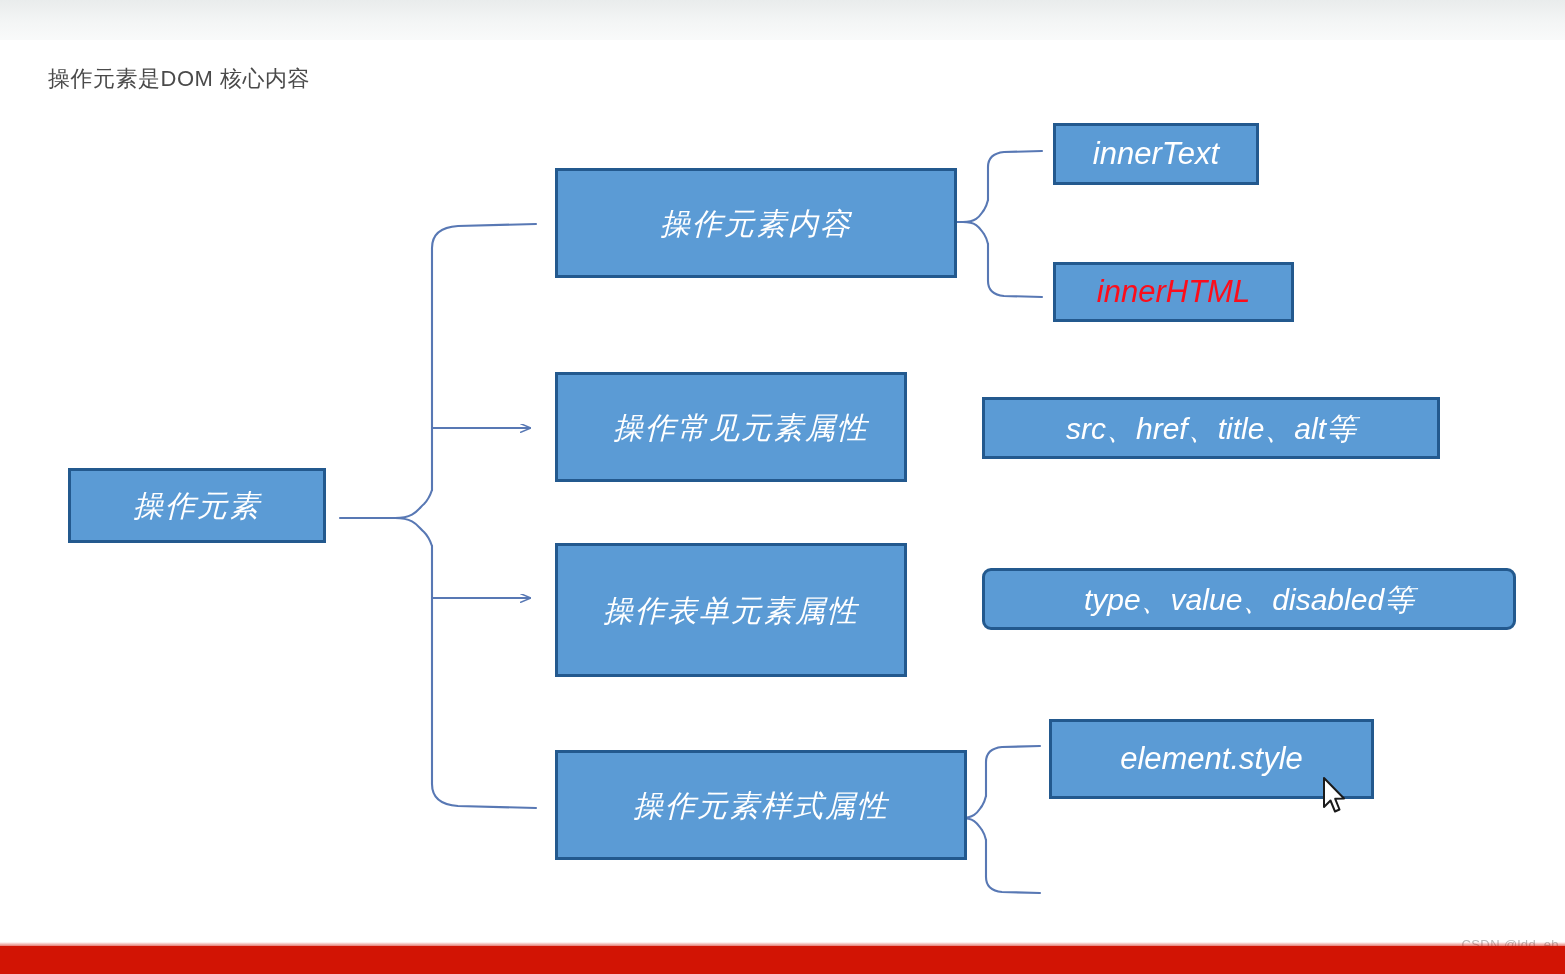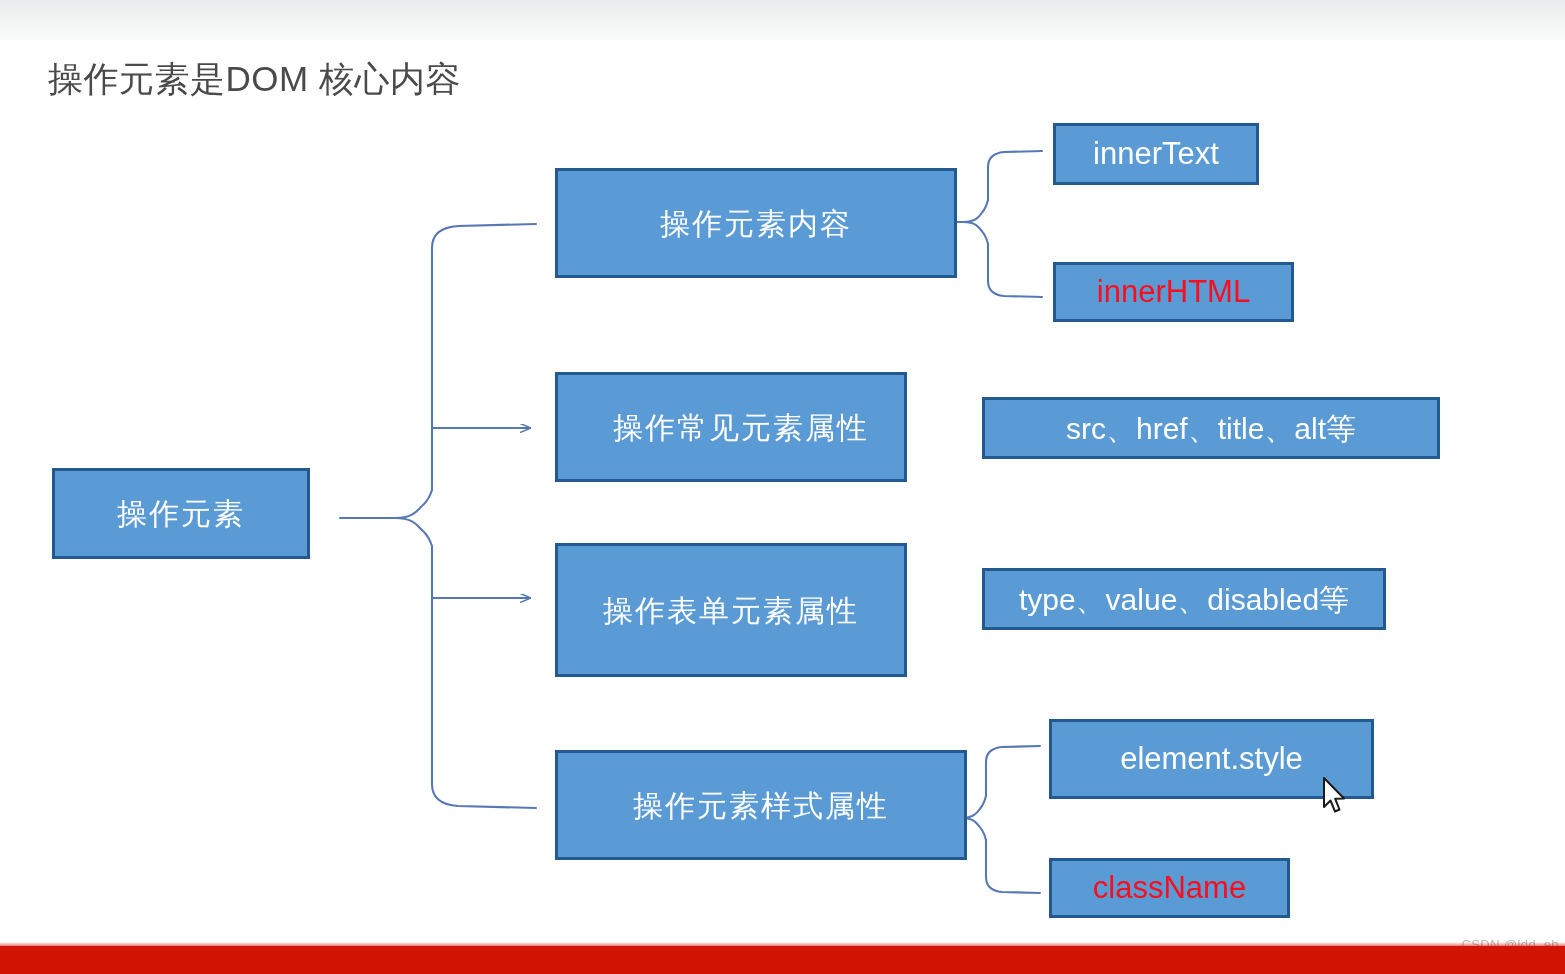--- a/index.html
+++ b/index.html
@@ -26,21 +26,21 @@
     position: absolute;
     left: 0; top: 40px;
     width: 1565px; height: 905px;
     background: #ffffff;
   }
   
   .slide-title {
     position: absolute;
     left: 48px;
     top: 59px;
-    font-size: 35px;
+    font-size: 22px;
     line-height: 40px;
     color: #4a4a4a;
     letter-spacing: 0.5px;
     white-space: nowrap;
   }
   
   .node {
     position: absolute;
     box-sizing: border-box;
     background: #5b9bd5;
@@ -48,33 +48,33 @@
     display: flex;
     align-items: center;
     justify-content: center;
     color: #ffffff;
     text-align: center;
     line-height: 1.1;
   }
   .node.cjk      { font-size: 30px; letter-spacing: 2px; }
   .node.latin    { font-size: 31px; letter-spacing: 0px; }
   .node.latin-sm { font-size: 30px; letter-spacing: 0px; }
-  .node .txt { display: block; }
+  .node .txt { display: block; font-style: italic; }
   .node.red .txt { color: #fc0d1b; }
 
   
-  #node-root            { left: 52px;  top: 468px; width: 258px; height: 91px;  }
+  #node-root            { left: 68px;  top: 468px; width: 258px; height: 75px;  }
   #node-content         { left: 555px; top: 168px; width: 402px; height: 110px; }
   #node-common-attr     { left: 555px; top: 372px; width: 352px; height: 110px; padding-left: 20px; }
   #node-form-attr       { left: 555px; top: 543px; width: 352px; height: 134px; }
   #node-style-attr      { left: 555px; top: 750px; width: 412px; height: 110px; }
   #node-innertext       { left: 1053px;top: 123px; width: 206px; height: 62px;  }
   #node-innerhtml       { left: 1053px;top: 262px; width: 241px; height: 60px;  }
   #node-src-href        { left: 982px; top: 397px; width: 458px; height: 62px;  }
-  #node-type-value      { left: 982px; top: 568px; width: 404px; height: 62px;  }
+  #node-type-value      { left: 982px; top: 568px; width: 534px; height: 62px; border-radius: 9px;  }
   #node-element-style   { left: 1049px;top: 719px; width: 325px; height: 80px;  }
   #node-classname       { left: 1049px;top: 858px; width: 241px; height: 60px;  }
 
   
   #connectors {
     position: absolute;
     left: 0; top: 0;
     width: 1565px; height: 974px;
     pointer-events: none;
   }
@@ -200,23 +200,20 @@
   </div>
 
   <div class="node latin-sm" id="node-type-value">
     <span class="txt">type、value、disabled等</span>
   </div>
 
   <div class="node latin" id="node-element-style">
     <span class="txt">element.style</span>
   </div>
 
-  <div class="node latin red" id="node-classname">
-    <span class="txt">className</span>
-  </div>
 
   <svg id="cursor" viewBox="0 0 30 44" xmlns="http://www.w3.org/2000/svg">
     <path d="M6,4 L6,33 L12.5,26.5 L17,37.5 L21.5,35.5 L17.2,24.8 L26,24.5 Z" fill="#ffffff" stroke="#1b1b1b" stroke-width="2" stroke-linejoin="round"></path>
   </svg>
 
   <div class="watermark">CSDN @ldd_eb</div>
   <div class="bottom-bar-fade"></div>
   <div class="bottom-bar"></div>
 
 </div>

